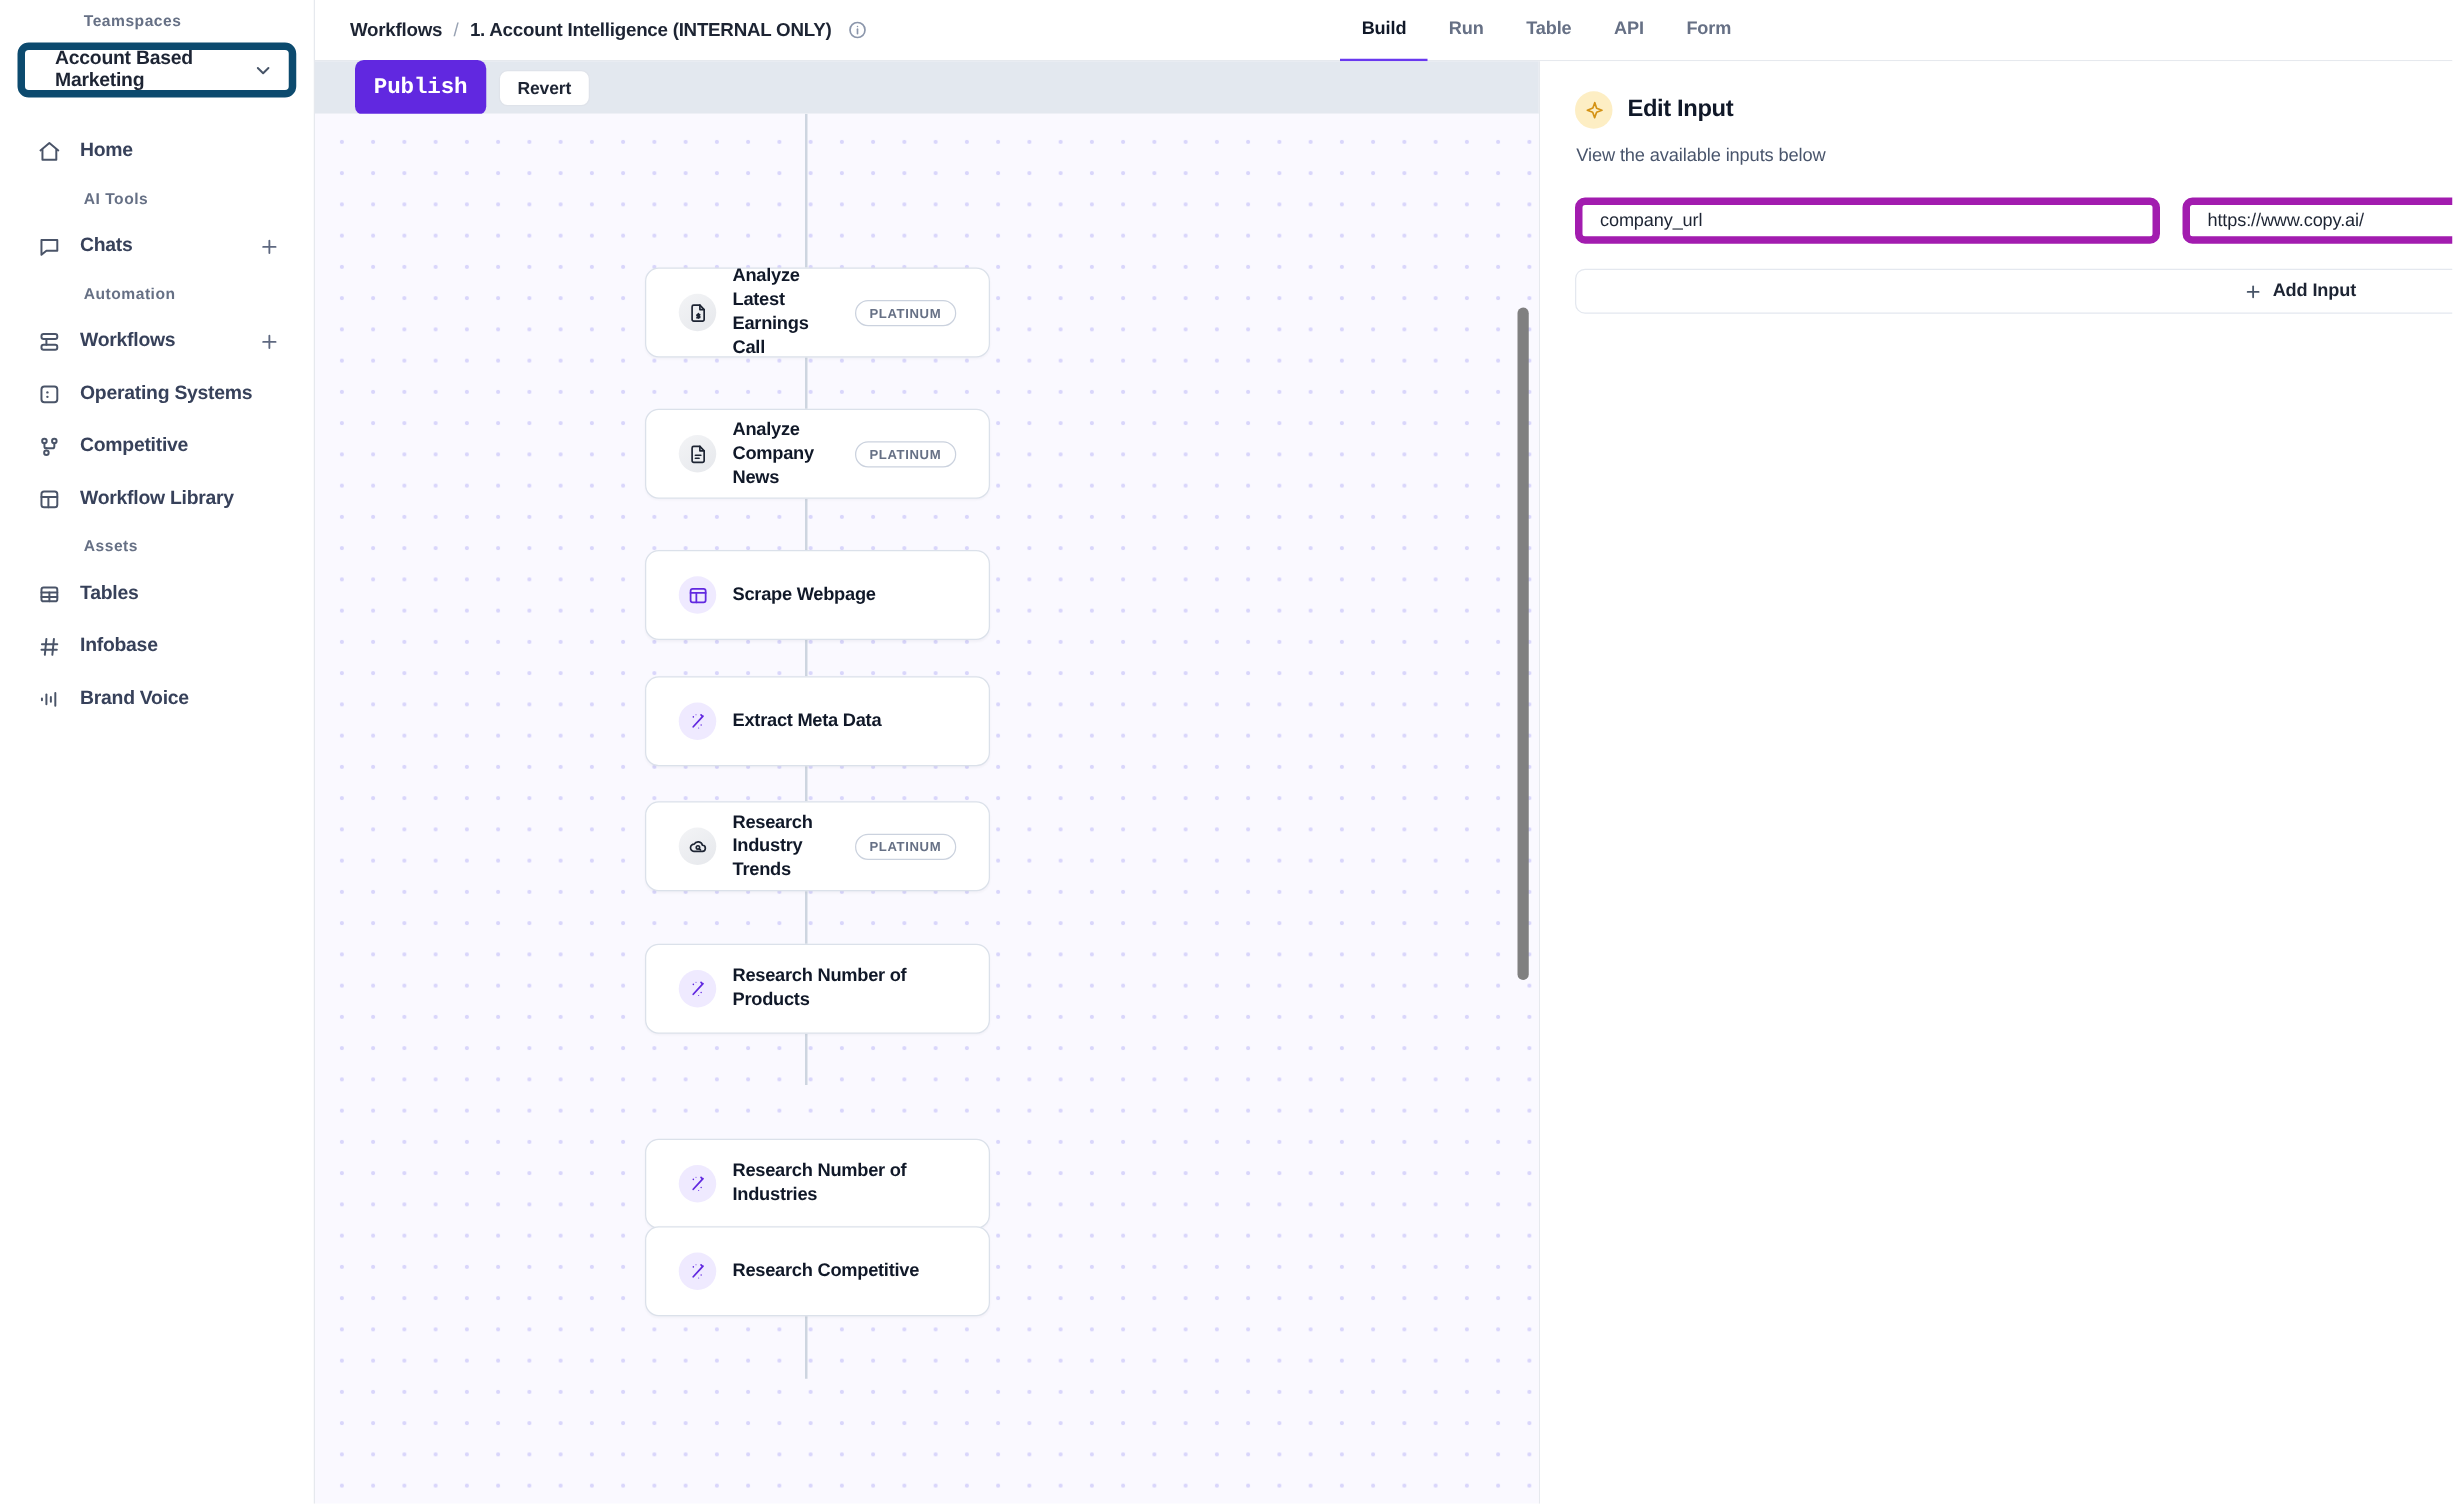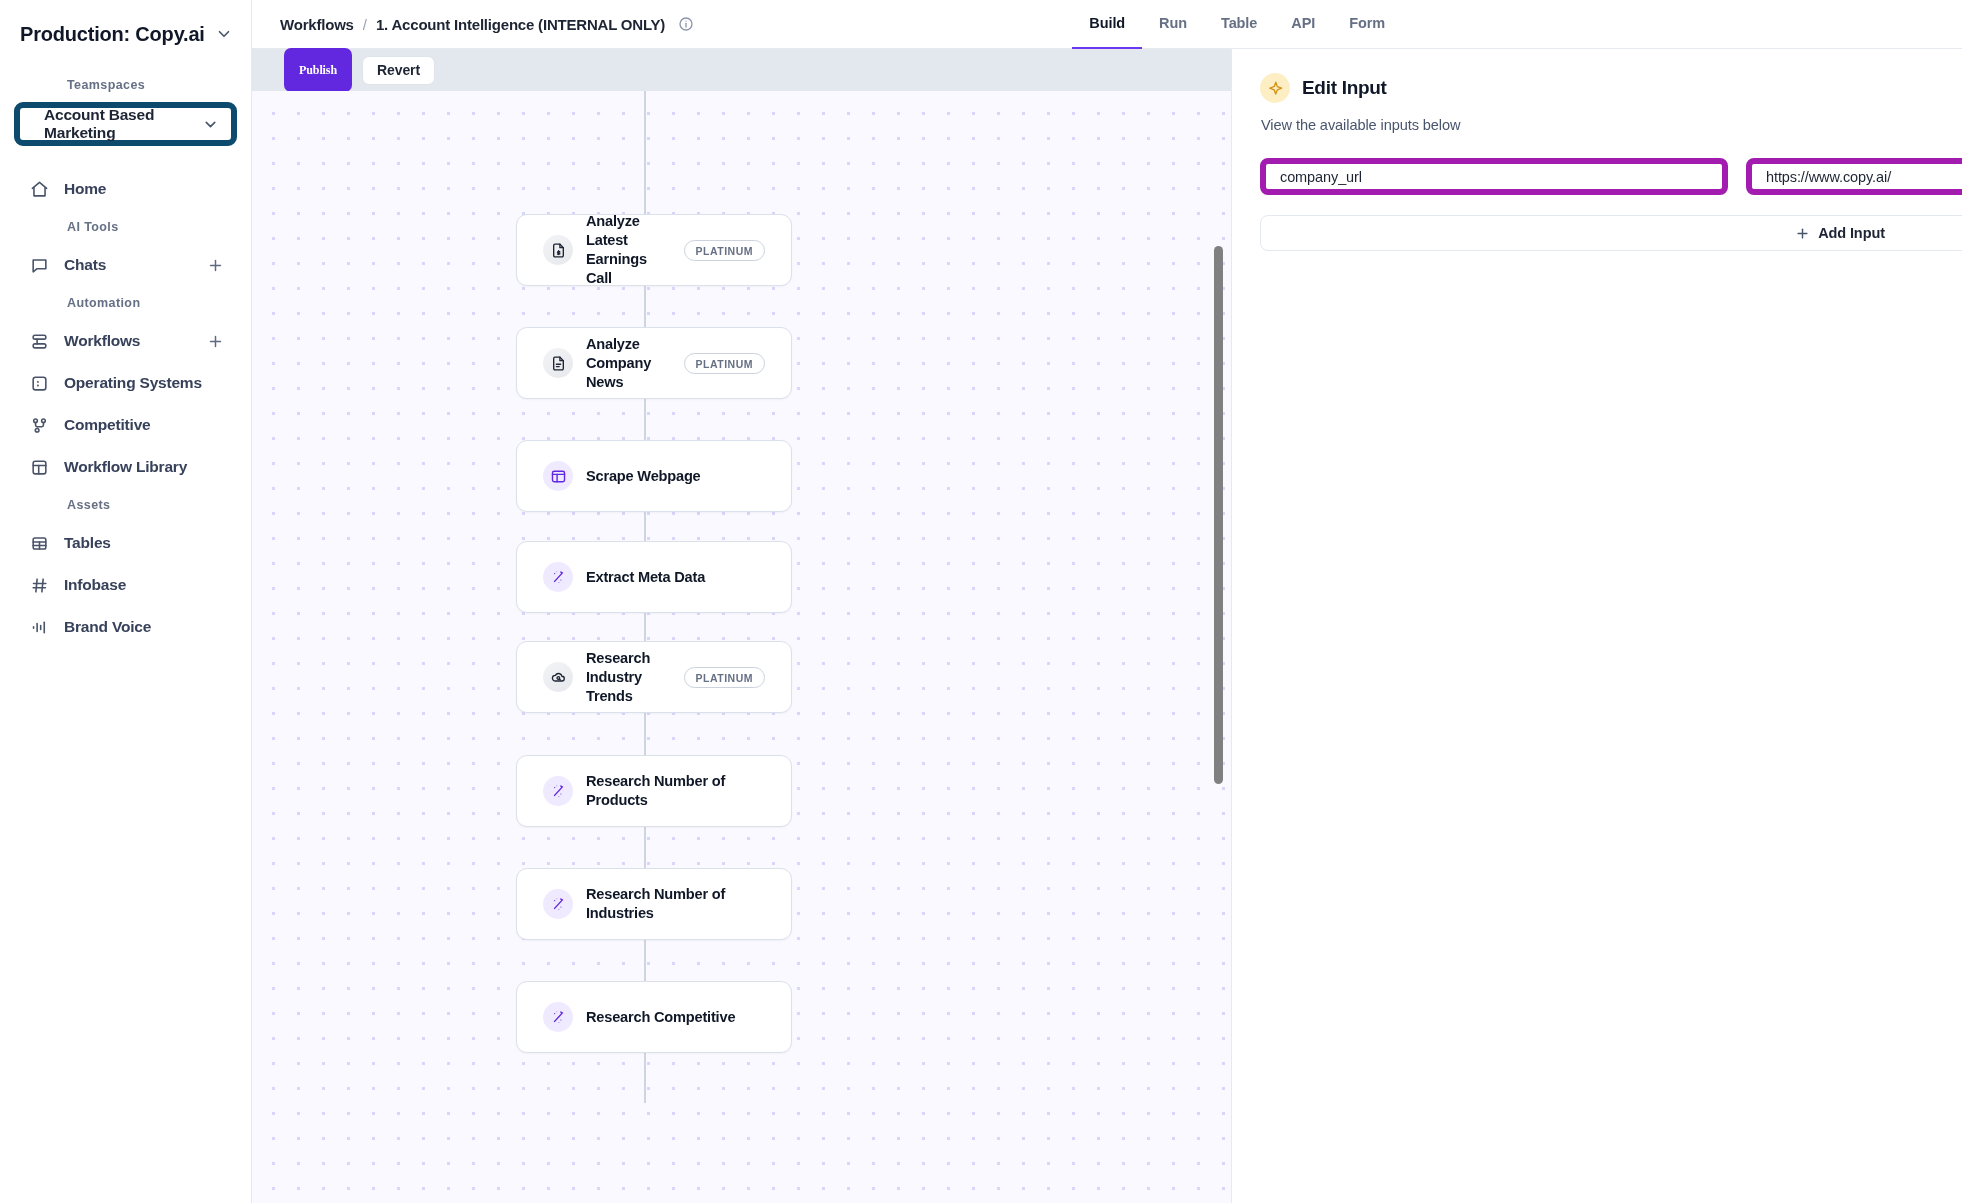--- a/index.html
+++ b/index.html
@@ -67,23 +67,23 @@
 
   .body-row { flex: 1; display: flex; min-height: 0; }
 
   
   .canvas-col { width: 980px; flex: 0 0 980px; display: flex; flex-direction: column; min-height: 0; border-right: 1px solid #e6e9ee; }
   .action-bar {
     height: 42px; flex: 0 0 42px; background: #e3e8ef;
     display: flex; align-items: center; gap: 10px; padding: 0 0 0 32px;
   }
   .btn-publish {
-    background: #6128e0; color: #fff; font-size: 12px; font-weight: 700;
+    background: #6128e0; color: #fff; font-size: 18px; font-weight: 700;
     border: none; border-radius: 7px; height: 44px; padding: 0 15px; cursor: pointer;
-    letter-spacing: -0.1px; font-family: Liberation Serif, serif;
+    letter-spacing: -0.1px; font-family: Liberation Mono, monospace;
   }
   .btn-revert {
     background: #fff; color: #1d2433; font-size: 14px; font-weight: 700;
     border: 1px solid #dfe3ea; border-radius: 7px; height: 29px; padding: 0 14px; cursor: pointer;
     letter-spacing: -0.1px; font-family: inherit;
   }
   .canvas {
     flex: 1; position: relative; overflow: hidden;
     background-color: #faf9ff;
     background-image: radial-gradient(#d9d6fb 1.6px, transparent 1.7px);
@@ -148,28 +148,20 @@
   .add-label { font-size: 14.5px; font-weight: 700; color: #1d2433; letter-spacing: -0.1px; }
   .plus-sm { color: #475467; display: flex; align-items: center; }
 </style>
 </head>
 <body>
 
 <div class="app">
 
   <aside class="sidebar">
 
-    <div class="ws-header">
-      <span class="ws-title">Production: Copy.ai</span>
-      <span class="chev">
-        <svg width="18" height="18" viewBox="0 0 24 24" fill="none" stroke="currentColor" stroke-width="2.2" stroke-linecap="round" stroke-linejoin="round">
-            <polyline points="6 9 12 15 18 9"></polyline>
-          </svg>
-      </span>
-    </div>
 
     <div class="side-pad">
       <div class="side-section-label">Teamspaces</div>
     </div>
 
     <div class="teamspace-select">
       <span class="ts-name">Account Based Marketing</span>
       <span class="chev">
         <svg width="17" height="17" viewBox="0 0 24 24" fill="none" stroke="currentColor" stroke-width="2.2" stroke-linecap="round" stroke-linejoin="round">
             <polyline points="6 9 12 15 18 9"></polyline>
@@ -421,21 +413,21 @@
                     <path d="M15.3 4.2l1.1 1.1"></path>
                     <circle cx="6.6" cy="6.4" r="0.9" fill="currentColor" stroke="none"></circle>
                     <circle cx="9.6" cy="4" r="0.6" fill="currentColor" stroke="none"></circle>
                     <circle cx="15.4" cy="15.6" r="0.8" fill="currentColor" stroke="none"></circle>
                     <circle cx="12.6" cy="19" r="0.6" fill="currentColor" stroke="none"></circle>
                   </svg>
               </span>
               <span class="node-title">Research Number of Products</span>
             </div>
 
-            <div class="node" style="top:777px;height:72px">
+            <div class="node" style="top:820px;height:72px">
               <span class="node-ic violet">
                 <svg width="17" height="17" viewBox="0 0 24 24" fill="none" stroke="currentColor" stroke-width="2" stroke-linecap="round" stroke-linejoin="round">
                     <line x1="17.5" y1="5.5" x2="6.5" y2="17.5"></line>
                     <path d="M15.3 4.2l1.1 1.1"></path>
                     <circle cx="6.6" cy="6.4" r="0.9" fill="currentColor" stroke="none"></circle>
                     <circle cx="9.6" cy="4" r="0.6" fill="currentColor" stroke="none"></circle>
                     <circle cx="15.4" cy="15.6" r="0.8" fill="currentColor" stroke="none"></circle>
                     <circle cx="12.6" cy="19" r="0.6" fill="currentColor" stroke="none"></circle>
                   </svg>
               </span>

